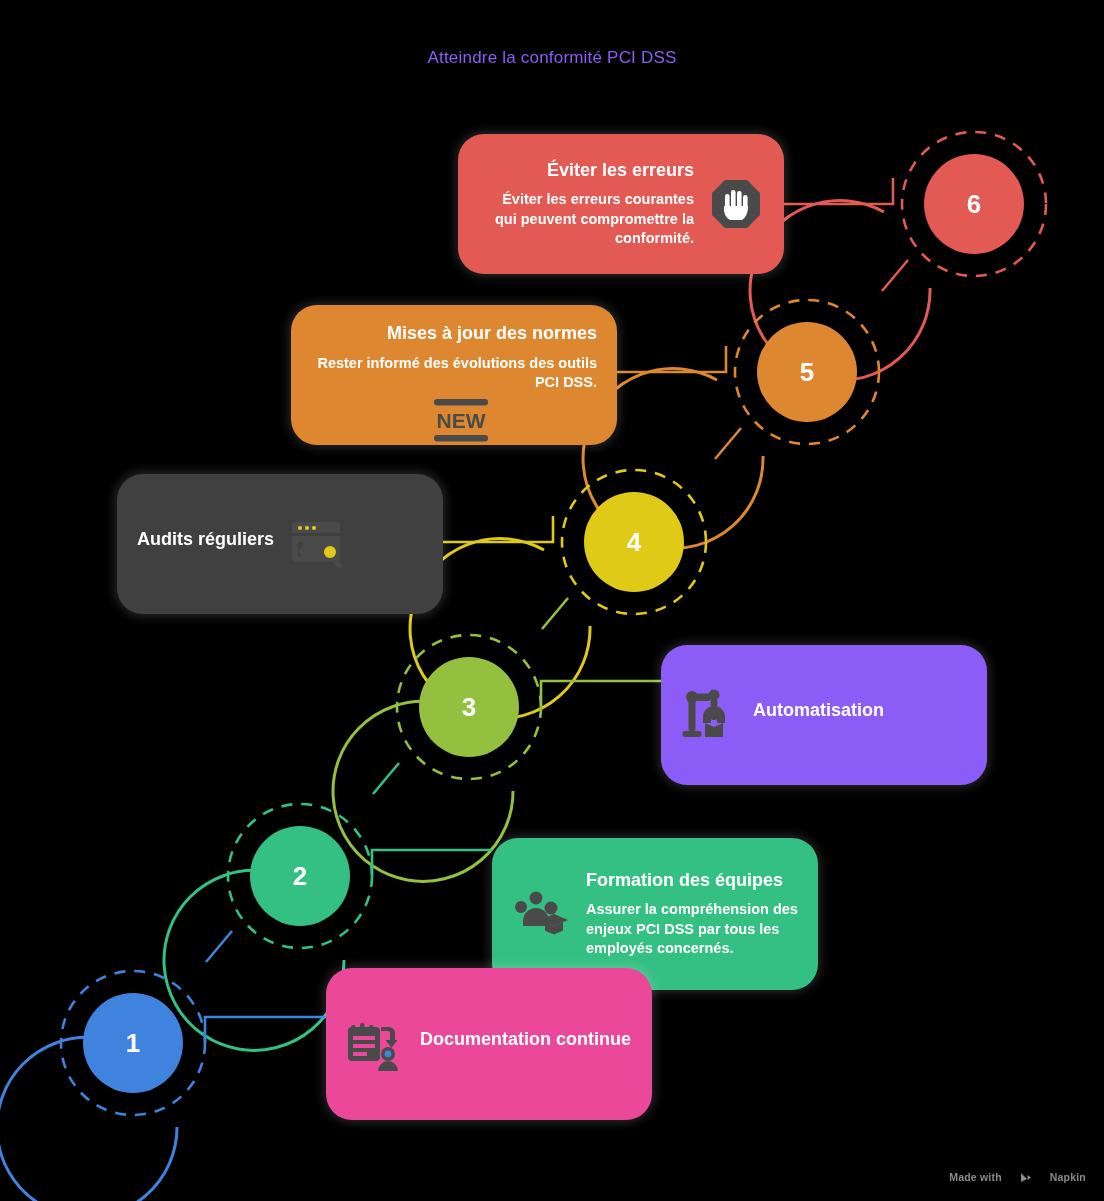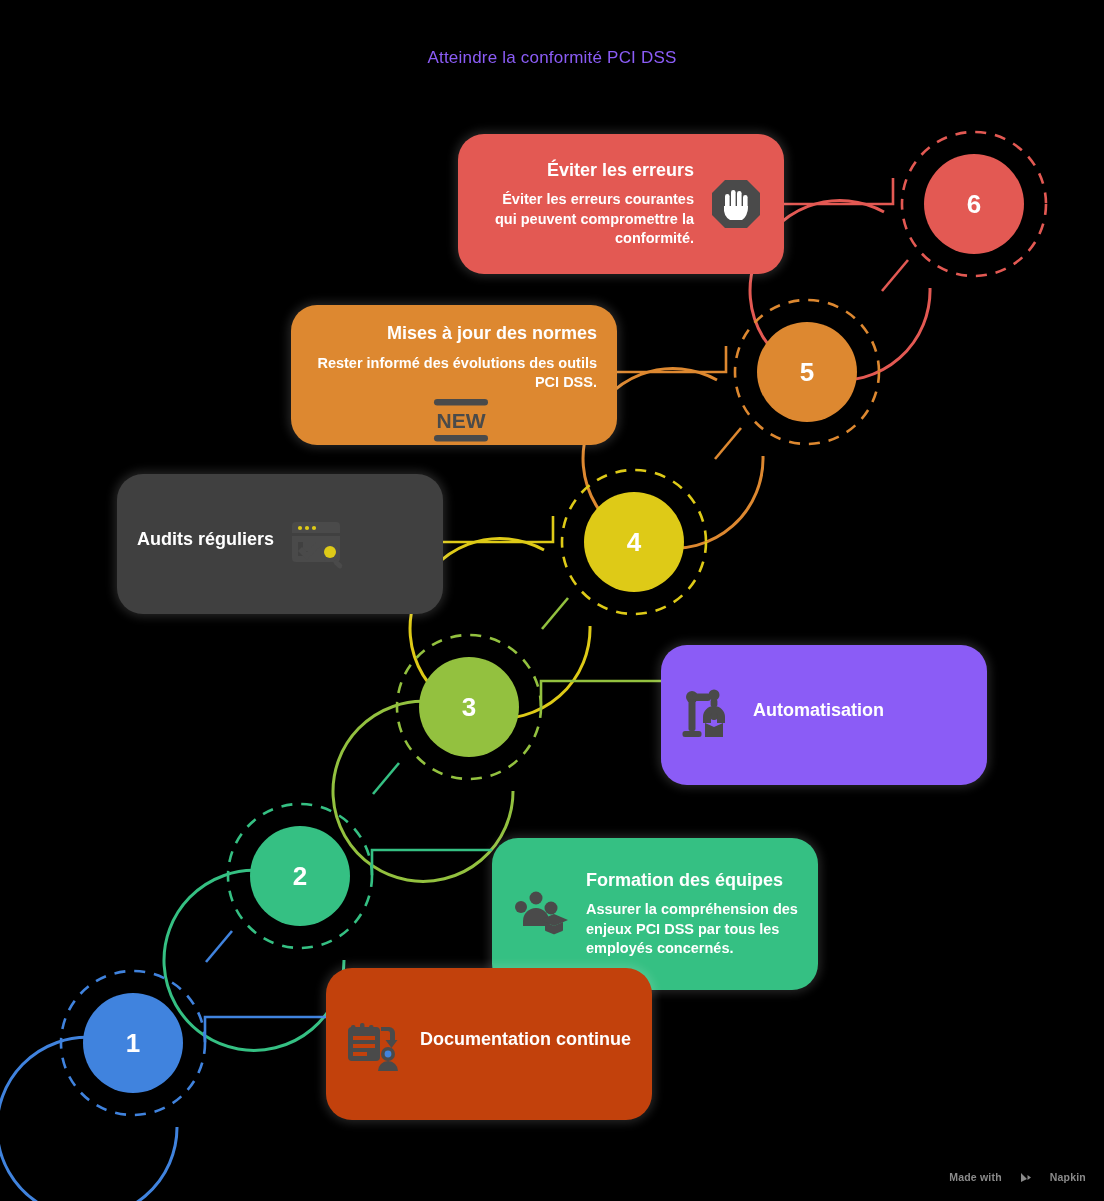--- a/index.html
+++ b/index.html
@@ -231,21 +231,21 @@
           <path d="M33 36 v8 a1 1 0 0 0 .6 .9 l8 3.3 a1 1 0 0 0 .8 0 l8 -3.3 a1 1 0 0 0 .6 -.9 v-8 l-9 3.9 z"></path>
         </g>
       </svg>
     </div>
     <div class="txt">
       <h3>Formation des équipes</h3>
       <p>Assurer la compréhension des enjeux PCI DSS par tous les employés concernés.</p>
     </div>
   </div>
 
-  <div class="card left-align" id="card1" style="background:#c2410c">
+  <div class="card left-align" id="card1" style="background:#ec4899">
     <div class="ico">
       <svg width="60" height="58" viewBox="0 0 60 58">
         <g fill="#4a4a4a">
           <rect x="5" y="10" width="4.5" height="7" rx="2"></rect>
           <rect x="14" y="8" width="4.5" height="9" rx="2"></rect>
           <rect x="23" y="10" width="4.5" height="7" rx="2"></rect>
           <path d="M2 16 a4 4 0 0 1 4-4 h24 a4 4 0 0 1 4 4 v26 a4 4 0 0 1 -4 4 H6 a4 4 0 0 1 -4 -4 z
                    M7 21 h22 v4 H7 z M7 29 h22 v4 H7 z M7 37 h14 v4 H7 z" fill-rule="evenodd"></path>
           <path d="M35 12 h8 a6 6 0 0 1 6 6 v8 h-5 v-8 a2 2 0 0 0 -2 -2 h-7 z"></path>
           <path d="M45.5 33 l-6 -8 h12 z"></path>

